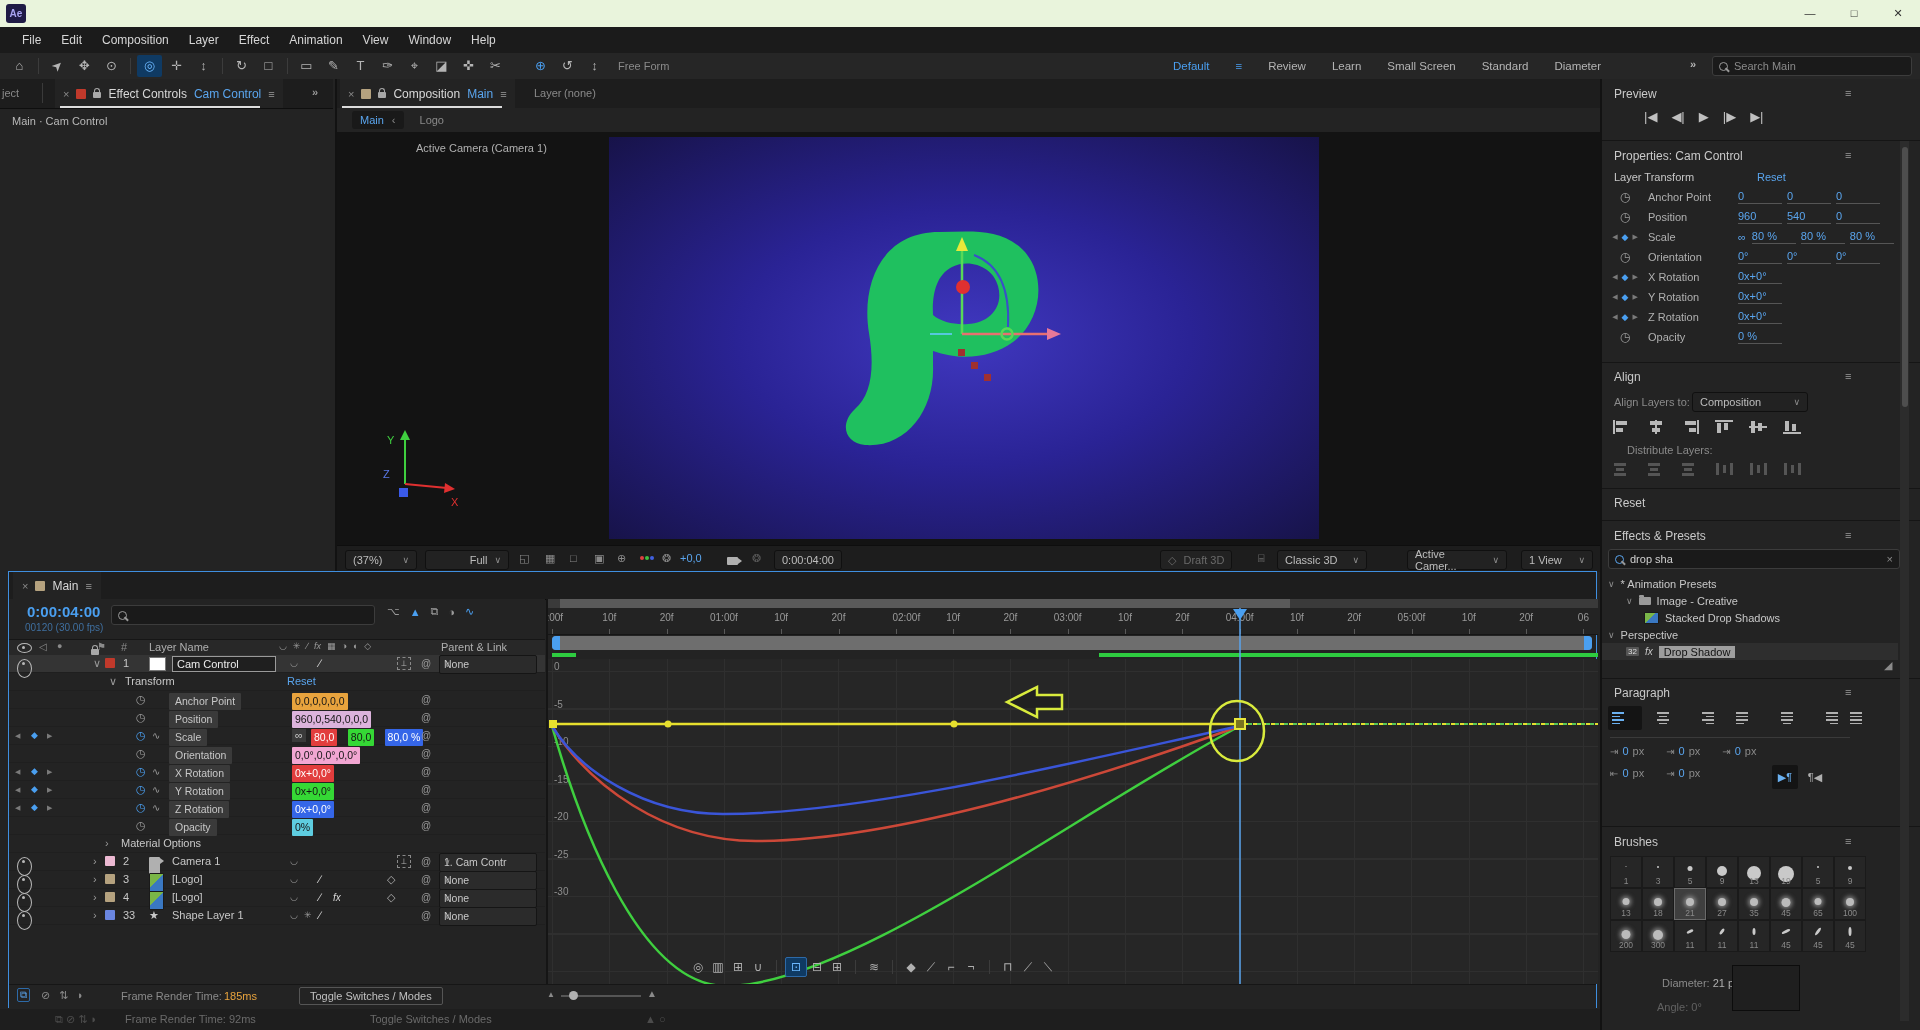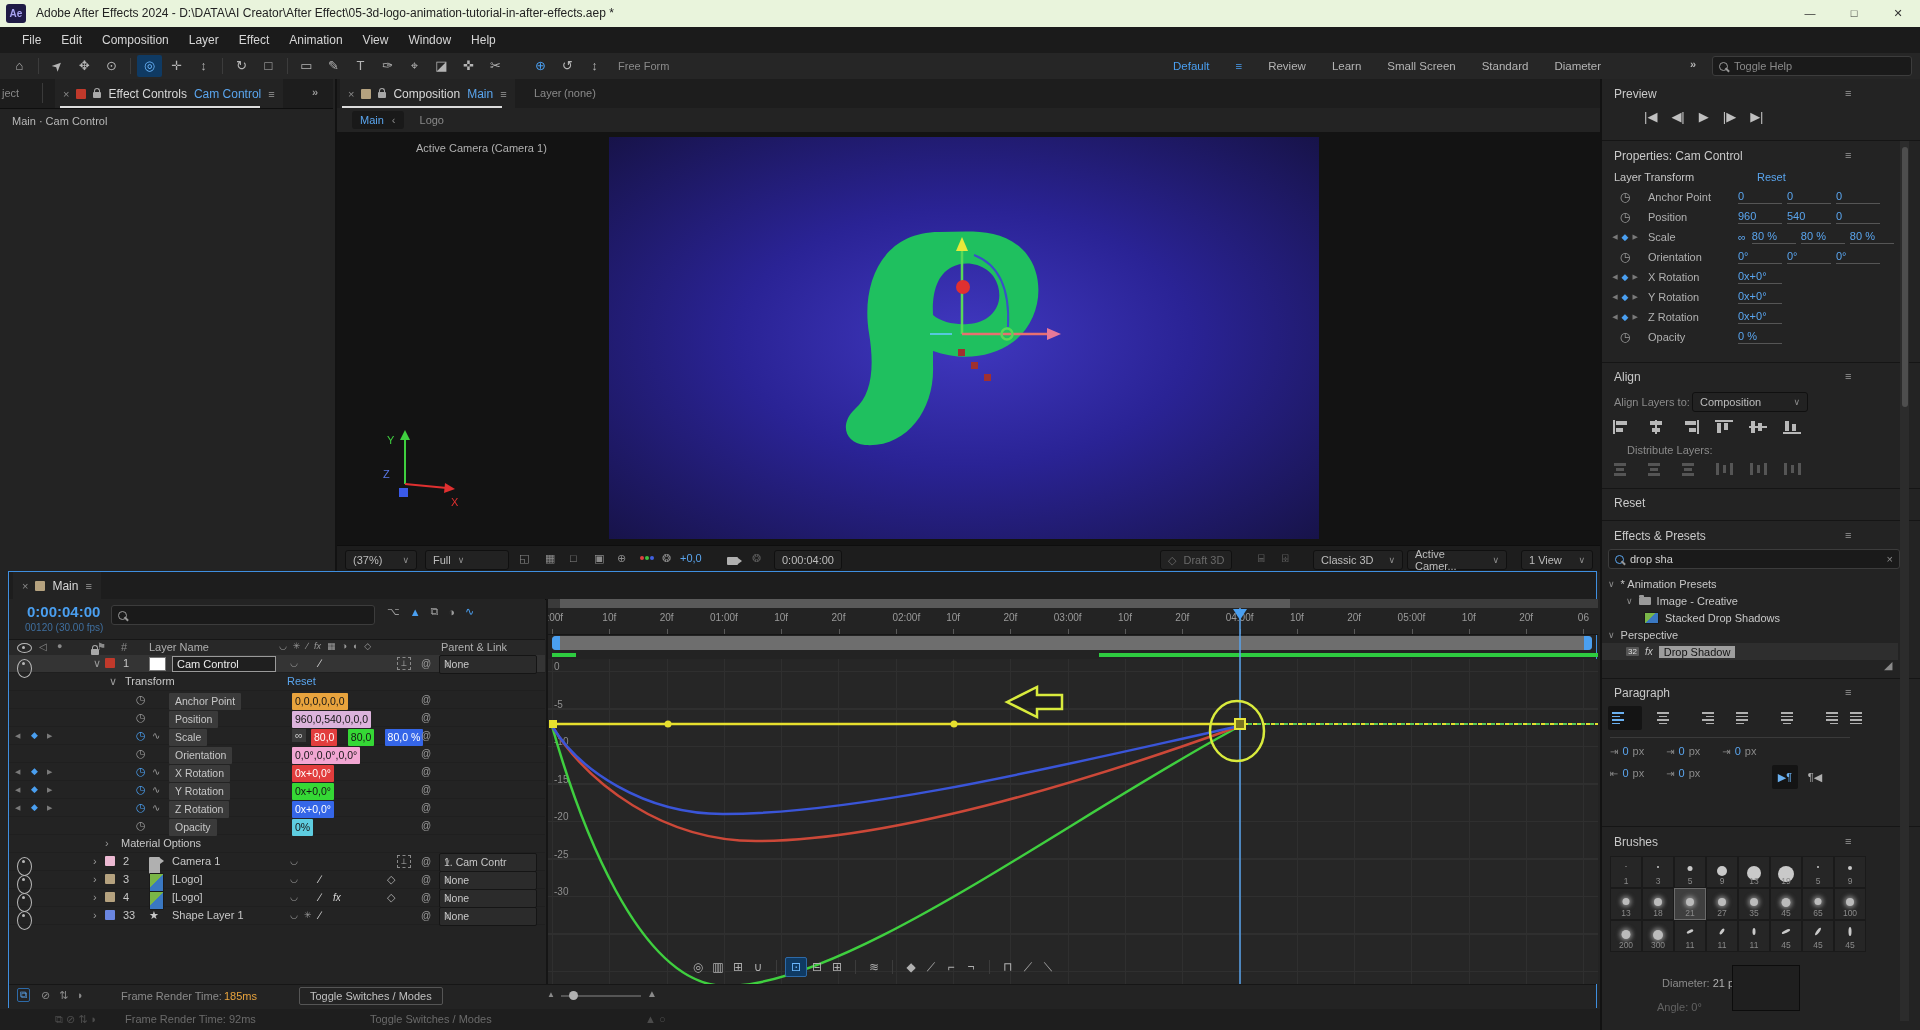--- a/index.html
+++ b/index.html
@@ -81,21 +81,20 @@
   .gtool.active{background:#0f3a63;border:1px solid #2d6aa8;color:#6cb8ff}
   .gsep{width:1px;height:14px;background:#3c3c3c;margin:0 8px}
 </style>
 </head>
 <body>
 
 <div class="app">
 
   <div class="abs titlebar flex">
     <div class="abs aelogo">Ae</div>
-    <div class="abs" style="left:36px;top:6px;font-size:12px">Adobe After Effects 2024 - D:\DATA\AI Creator\After Effect\05-3d-logo-animation-tutorial-in-after-effects.aep *</div>
     <div class="abs flex" style="right:0;top:0" id="winbtns">
         <div class="wbtn">—</div>
         <div class="wbtn">□</div>
         <div class="wbtn">✕</div>
       </div>
   </div>
 
   <div class="abs menubar flex" id="menubar" style="padding-left:12px">
       <span>File</span>
       <span>Edit</span>
@@ -143,21 +142,21 @@
         <span class="ws active">≡</span>
         <span class="ws">Review</span>
         <span class="ws">Learn</span>
         <span class="ws">Small Screen</span>
         <span class="ws">Standard</span>
         <span class="ws">Diameter</span>
       </div>
     <span class="abs" style="left:1690px;top:5px;color:#b4b4b4;font-weight:bold">»</span>
     <div class="abs searchbox" style="left:1712px;top:3px;width:186px">
       <span class="mag"></span>
-      <span>Toggle Help</span>
+      <span>Search Main</span>
     </div>
   </div>
 
   <div class="abs" style="left:0;top:79px;width:335px;height:496px;background:#232323;border-right:2px solid #121212">
     <div class="abs ptabstrip" style="left:0;top:0;width:333px;height:29px">
       <span class="abs dim" style="left:2px;top:8px">ject</span>
       <div class="abs" style="left:42px;top:4px;width:1px;height:20px;background:#3a3a3a"></div>
       <div class="abs flex" style="left:55px;top:0;height:29px;gap:7px;background:#232323;padding:0 8px">
         <span class="dim">×</span>
         <span class="swatch" style="background:#c0392b"></span>
@@ -243,21 +242,21 @@
         <text x="76" y="84" fill="#e03030" font-size="11">X</text>
         <text x="8" y="56" fill="#5a78e8" font-size="11">Z</text>
       </svg>
     </div>
 
     <div class="abs" style="left:0;top:466px;width:1263px;height:26px;background:#1d1d1d;border-top:1px solid #0e0e0e">
       <div class="abs vbtn" style="left:8px;top:4px;width:56px;justify-content:space-between">
         <span>(37%)</span>
           <span class="caret">∨</span>
         </div>
-      <div class="abs vbtn" style="left:88px;top:4px;width:68px;justify-content:flex-start">
+      <div class="abs vbtn" style="left:88px;top:4px;width:68px;justify-content:flex-end">
         <span>Full</span>
           <span class="caret">∨</span>
         </div>
       <span class="abs dim" style="left:182px;top:6px">◱</span>
       <span class="abs dim" style="left:208px;top:6px">▦</span>
       <span class="abs dim" style="left:233px;top:6px">□</span>
       <span class="abs dim" style="left:257px;top:6px">▣</span>
       <span class="abs dim" style="left:280px;top:6px">⊕</span>
       <span class="abs rgbdots" style="left:303px;top:10px">
         <span style="background:#e04040"></span>
@@ -270,21 +269,21 @@
       <span class="abs" style="left:415px;top:6px;color:#5a5a5a">❂</span>
       <div class="abs vbtn" style="left:437px;top:4px">
           <span>0:00:04:00</span>
         </div>
       <div class="abs vbtn" style="left:823px;top:4px;color:#6a6a6a">
         <span style="color:#6a6a6a">◇</span>
           <span>Draft 3D</span>
         </div>
       <span class="abs dim" style="left:921px;top:6px">⌸</span>
       <span class="abs dim" style="left:945px;top:6px">⌹</span>
-      <div class="abs vbtn" style="left:976px;top:4px;width:74px;justify-content:space-between">
+      <div class="abs vbtn" style="left:940px;top:4px;width:74px;justify-content:space-between">
         <span>Classic 3D</span>
           <span class="caret">∨</span>
         </div>
       <div class="abs vbtn" style="left:1070px;top:4px;width:84px;justify-content:space-between">
         <span>Active Camer...</span>
           <span class="caret">∨</span>
         </div>
       <div class="abs vbtn" style="left:1184px;top:4px;width:56px;justify-content:space-between">
         <span>1 View</span>
           <span class="caret">∨</span>

